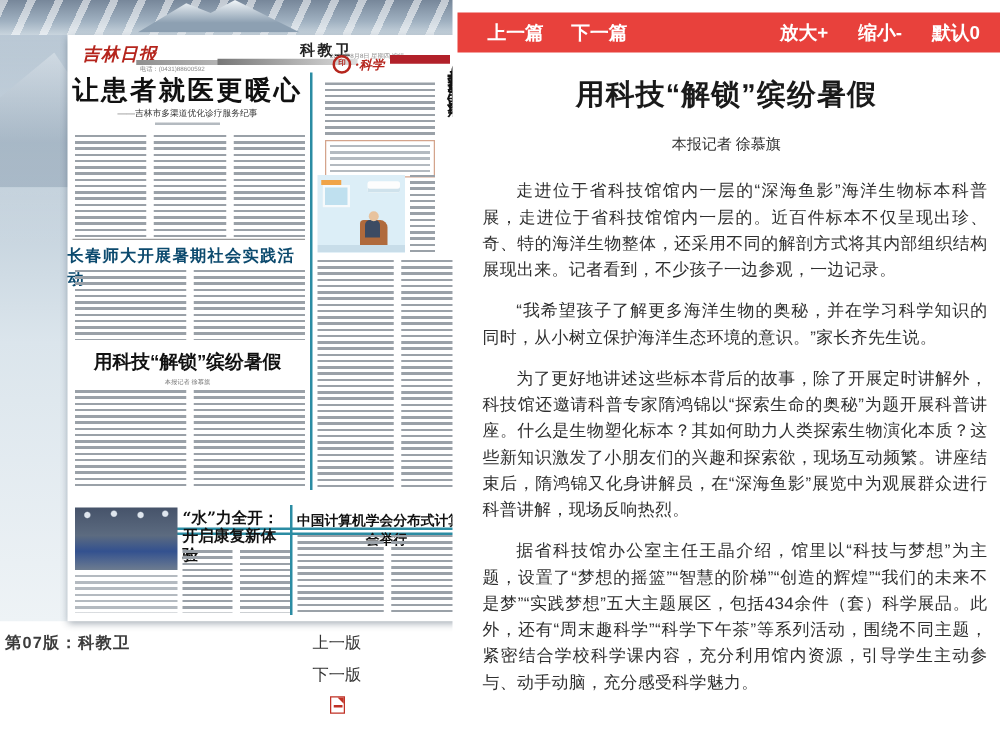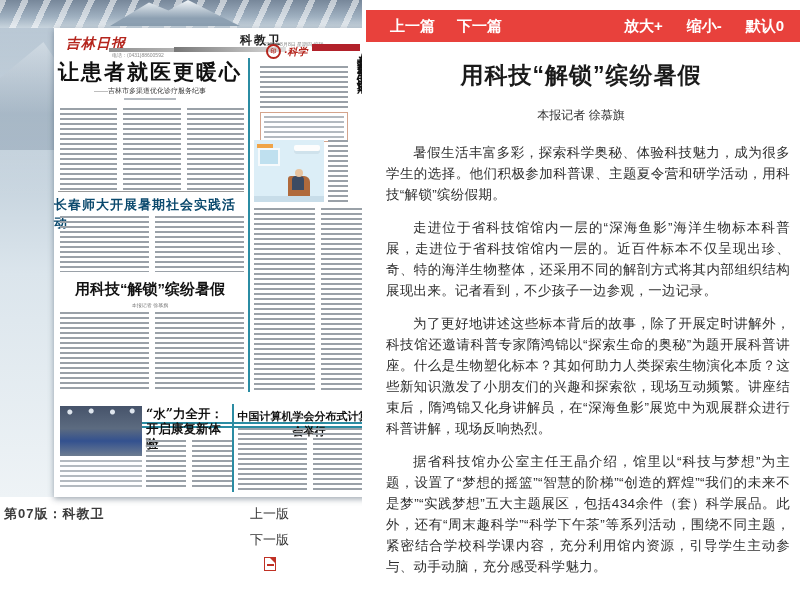--- a/index.html
+++ b/index.html
@@ -226,21 +226,21 @@
         <span>放大+</span>
         <span>缩小-</span>
         <span>默认0</span>
       </div>
     </div>
 
     <h1 class="art-title">用科技“解锁”缤纷暑假</h1>
     <div class="art-by">本报记者 徐慕旗</div>
 
     <div class="art-body">
-      <p>暑假生活丰富多彩，探索科学奥秘、体验科技魅力，成为很多学生的选择。他们积极参加科普课、主题夏令营和研学活动，用科技“解锁”缤纷假期。</p>
       <p>走进位于省科技馆馆内一层的“深海鱼影”海洋生物标本科普展，走进位于省科技馆馆内一层的。近百件标本不仅呈现出珍、奇、特的海洋生物整体，还采用不同的解剖方式将其内部组织结构展现出来。记者看到，不少孩子一边参观，一边记录。</p>
+      <p>“我希望孩子了解更多海洋生物的奥秘，并在学习科学知识的同时，从小树立保护海洋生态环境的意识。”家长齐先生说。</p>
       <p>为了更好地讲述这些标本背后的故事，除了开展定时讲解外，科技馆还邀请科普专家隋鸿锦以“探索生命的奥秘”为题开展科普讲座。什么是生物塑化标本？其如何助力人类探索生物演化本质？这些新知识激发了小朋友们的兴趣和探索欲，现场互动频繁。讲座结束后，隋鸿锦又化身讲解员，在“深海鱼影”展览中为观展群众进行科普讲解，现场反响热烈。</p>
       <p>据省科技馆办公室主任王晶介绍，馆里以“科技与梦想”为主题，设置了“梦想的摇篮”“智慧的阶梯”“创造的辉煌”“我们的未来不是梦”“实践梦想”五大主题展区，包括434余件（套）科学展品。此外，还有“周末趣科学”“科学下午茶”等系列活动，围绕不同主题，紧密结合学校科学课内容，充分利用馆内资源，引导学生主动参与、动手动脑，充分感受科学魅力。</p>
 
     </div>
   </div>
 
 </div>
 
 </body></html>

